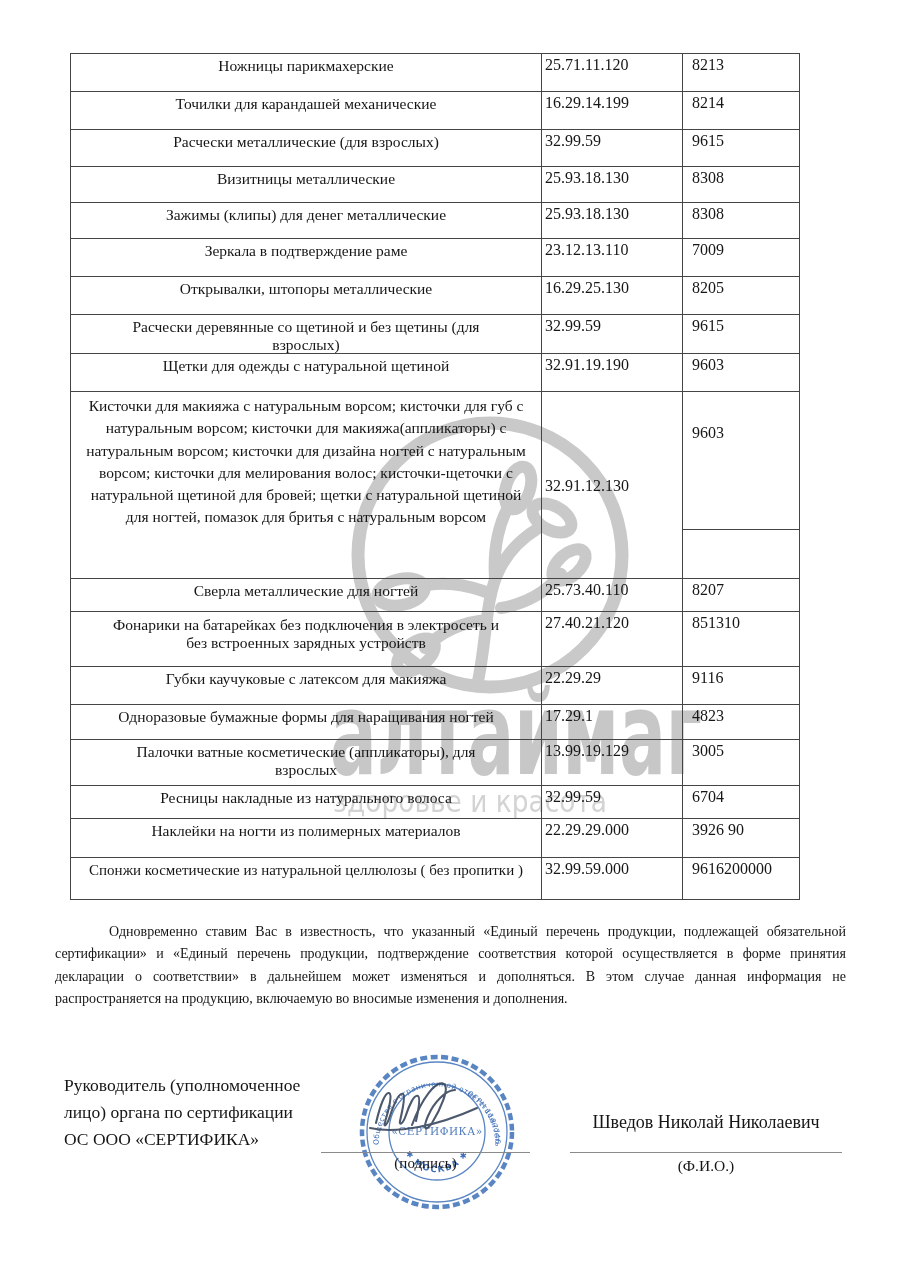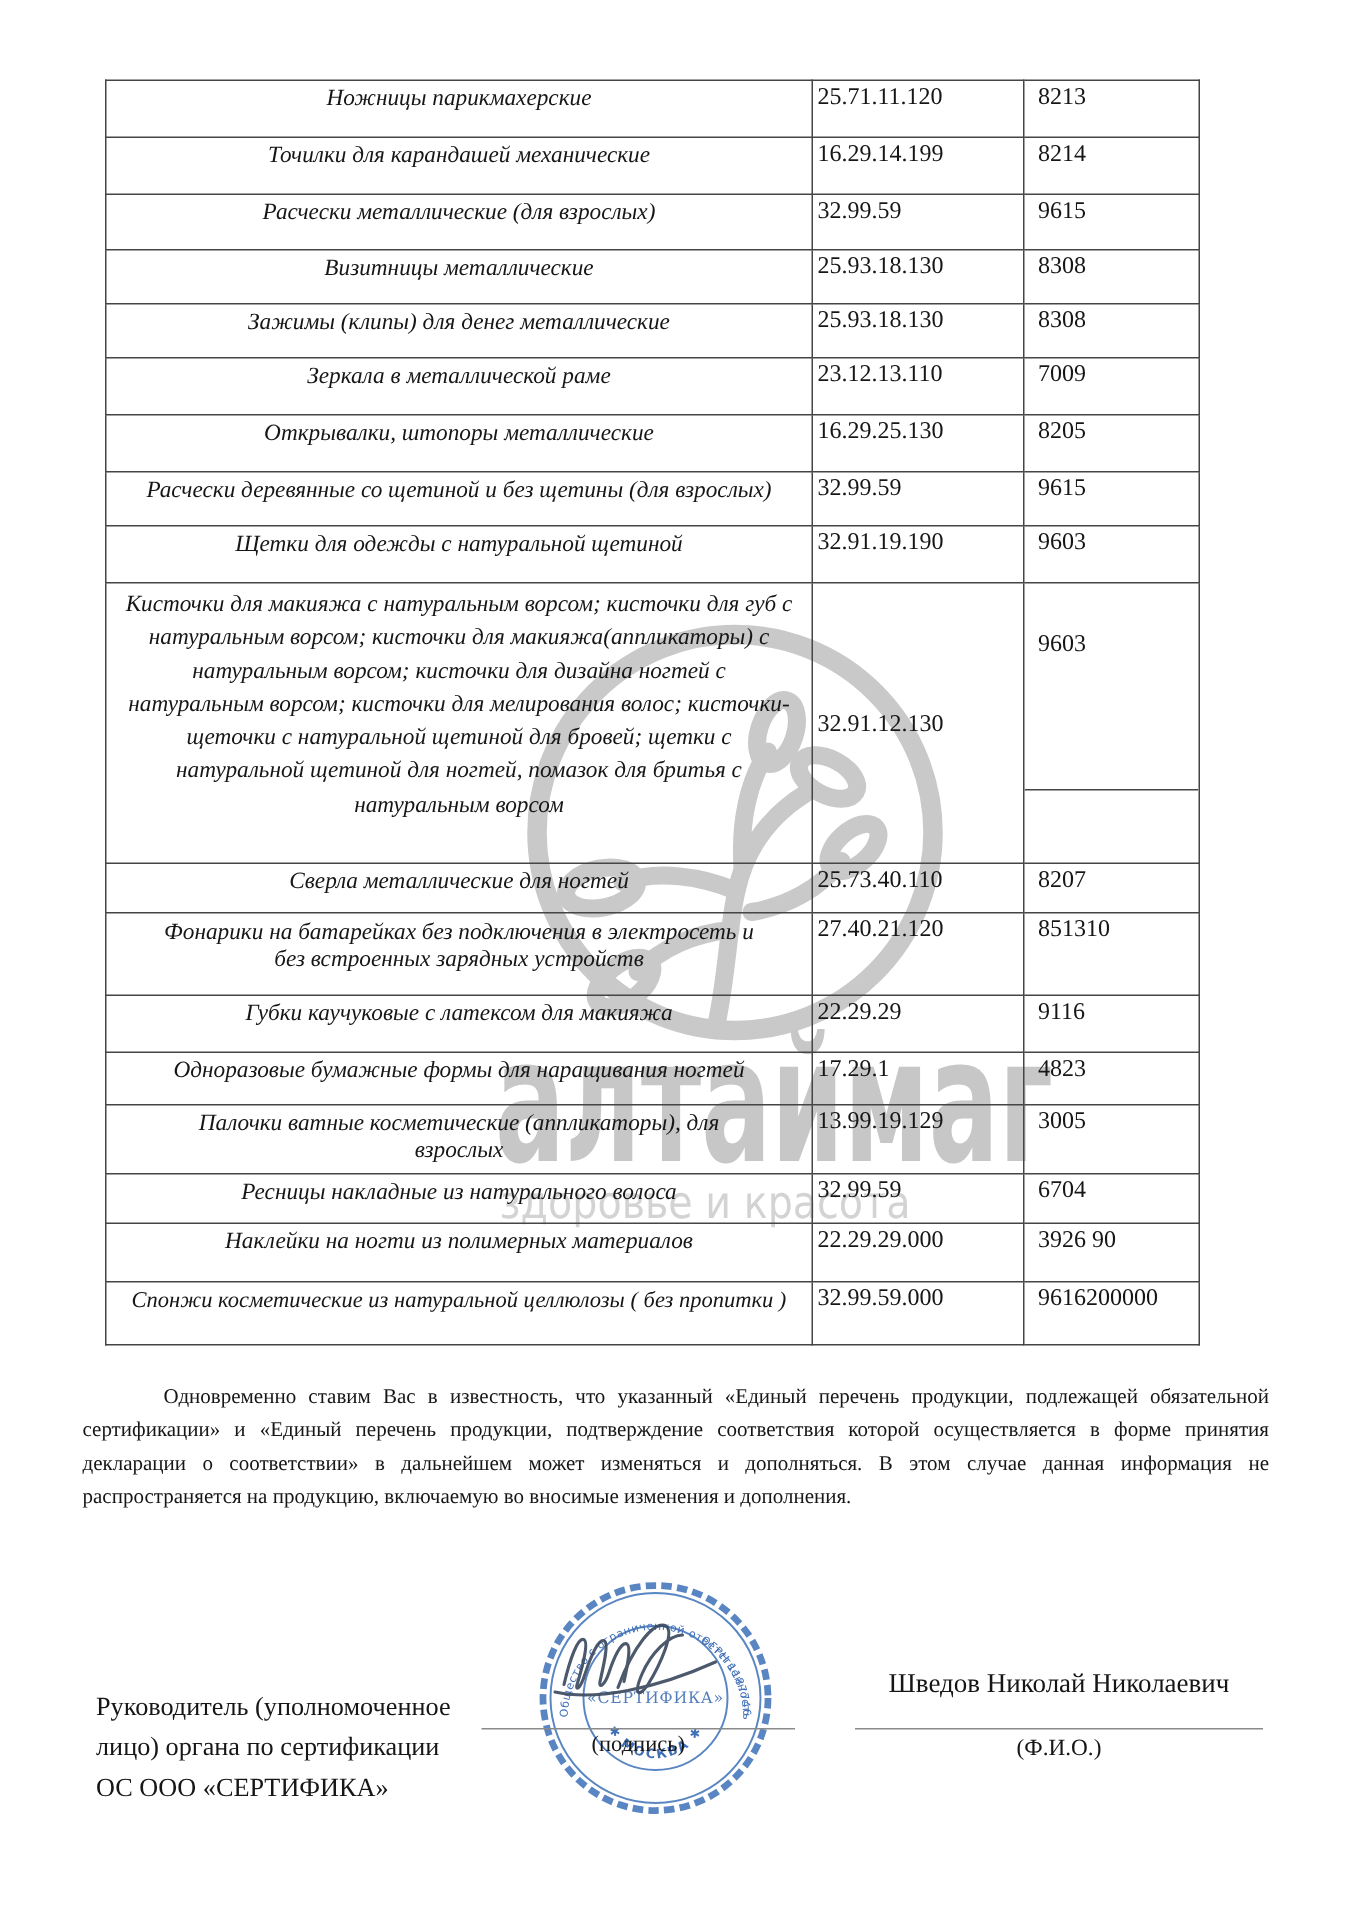--- a/index.html
+++ b/index.html
@@ -6,40 +6,40 @@
   .page{position:relative;width:900px;height:1272px;background:#ffffff;overflow:hidden;
         font-family:"Liberation Serif","DejaVu Serif",serif;color:#161616;}
 
   
   .watermark{position:absolute;left:315px;top:408px;width:430px;height:424px;z-index:0;}
 
   
   table.doc{position:absolute;left:70px;top:53px;width:729px;z-index:1;
             border-collapse:collapse;table-layout:fixed;background:transparent;}
   table.doc td{border:1.5px solid #454545;vertical-align:top;overflow:hidden;}
-  td.c1{text-align:center;font-size:15.5px;line-height:17.5px;padding:3px 14px 0 14px;font-style:italic;}
+  td.c1{text-align:center;font-size:15.5px;line-height:17.5px;padding:3px 14px 0 14px;}
   td.c2{font-size:16px;line-height:18px;padding:2px 2px 0 3px;}
   td.c3{font-size:16px;line-height:18px;padding:2px 2px 12px 9px;}
   tr.r8  td.c1{padding:3px 26px 0 26px;}
   tr.r12 td.c1{padding:4px 30px 0 30px;border-radius:16px;}
   tr.r15 td.c1{padding:3px 40px 0 40px;}
   tr.r18 td.c1{font-size:15px;padding:4px 4px 0 4px;}
   tr.rbig td.c1{line-height:22.3px;padding:3px 11px 0 11px;}
   tr.rbig td.c2{vertical-align:middle;padding-left:3px;}
   td.split-cell{padding:0 !important;vertical-align:top;}
   .split-top{height:105px;border-bottom:1.5px solid #454545;padding:32px 0 0 9px;
              font-size:16px;line-height:18px;}
   .split-bottom{height:48px;}
 
   
   .para{position:absolute;left:55px;top:921px;width:791px;z-index:1;
         font-size:14px;line-height:22.3px;text-align:justify;text-indent:54px;}
 
   
-  .role{position:absolute;left:64px;top:1124px;width:300px;z-index:1;
+  .role{position:absolute;left:64px;top:1072px;width:300px;z-index:1;
         font-size:17.5px;line-height:27px;white-space:pre-line;}
   .sig-line{position:absolute;left:321px;top:1152px;width:209px;border-top:1px solid #8a8a8a;z-index:3;}
   .sig-caption{position:absolute;left:321px;top:1155px;width:209px;text-align:center;
                font-size:15px;z-index:3;}
   .fio-name{position:absolute;left:570px;top:1112px;width:272px;text-align:center;
             font-size:18px;z-index:1;}
   .fio-line{position:absolute;left:570px;top:1152px;width:272px;border-top:1px solid #8a8a8a;z-index:1;}
   .fio-caption{position:absolute;left:570px;top:1157px;width:272px;text-align:center;
                font-size:15.5px;z-index:1;}
   .stamp{position:absolute;left:356px;top:1051px;width:162px;height:162px;z-index:2;}
@@ -94,21 +94,21 @@
           <td class="c1">Визитницы металлические</td>
           <td class="c2">25.93.18.130</td>
           <td class="c3">8308</td>
         </tr>
       <tr style="height:36px">
           <td class="c1">Зажимы (клипы) для денег металлические</td>
           <td class="c2">25.93.18.130</td>
           <td class="c3">8308</td>
         </tr>
       <tr style="height:38px">
-          <td class="c1">Зеркала в металлической раме</td>
+          <td class="c1">Зеркала в подтверждение раме</td>
           <td class="c2">23.12.13.110</td>
           <td class="c3">7009</td>
         </tr>
       <tr style="height:38px">
           <td class="c1">Открывалки, штопоры металлические</td>
           <td class="c2">16.29.25.130</td>
           <td class="c3">8205</td>
         </tr>
       <tr class="r8" style="height:36px">
           <td class="c1">Расчески деревянные со щетиной и без щетины (для взрослых)</td>

